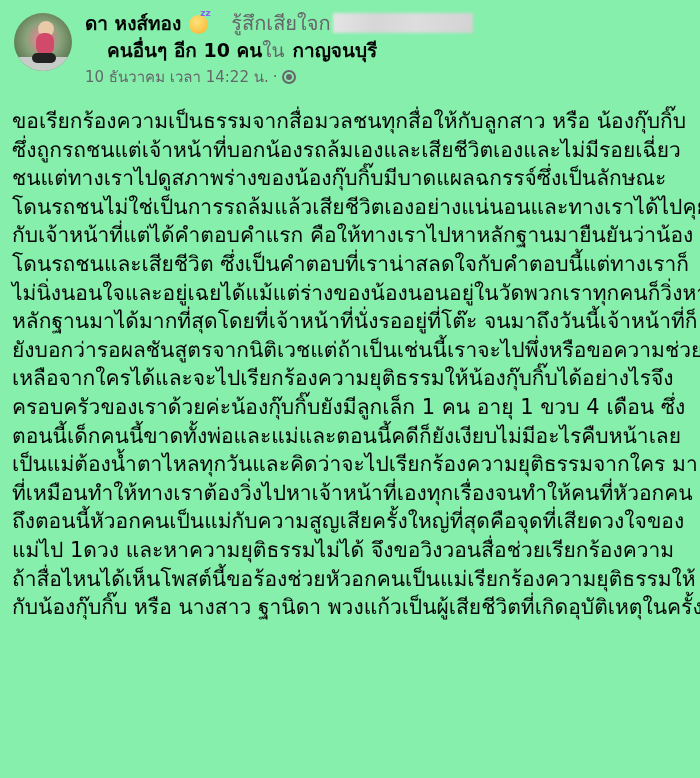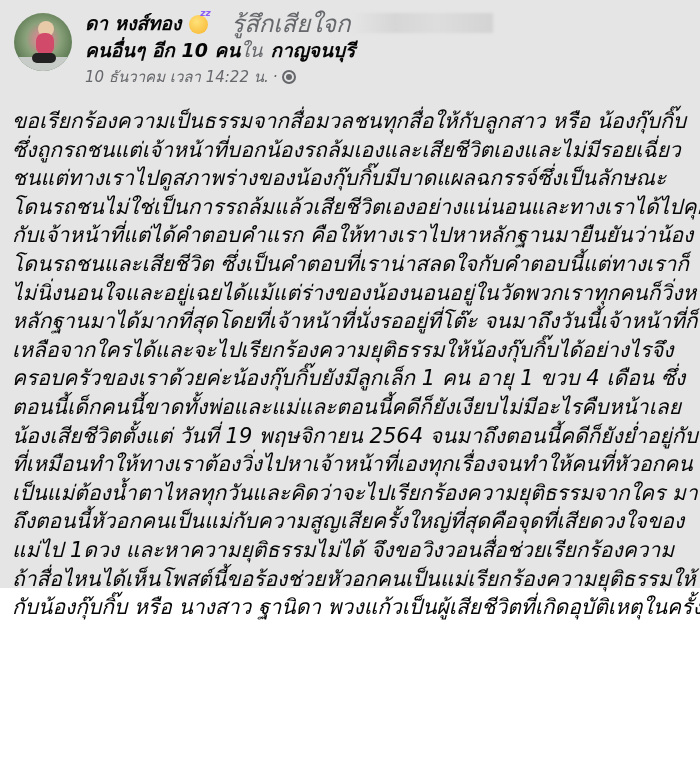--- a/index.html
+++ b/index.html
@@ -12,23 +12,22 @@
     height: 778px;
     overflow: hidden;
     position: relative;
     font-family: "DejaVu Sans", "Liberation Sans", sans-serif;
     color: #050505;
   }
   .post {
     position: absolute;
     left: 0; top: 0;
     width: 700px;
-    height: 588px;
-    background: #e5e5e5;
-    font-style: italic;
+    height: 778px;
+    background: #86efac;
   }
   .header {
     position: absolute;
     left: 12px;
     top: 10px;
     height: 90px;
     width: 680px;
   }
   .avatar {
     position: absolute;
@@ -100,36 +99,37 @@
   }
   .emoji .zz {
     position: absolute;
     left: 11px; top: -4px;
     font-size: 9px;
     font-weight: bold;
     color: #8b5cf6;
   }
   .feeling {
     color: #65676b;
-    font-size: 24px;
+    font-size: 20px;
   }
   .blur {
     display: inline-block;
     width: 140px;
     height: 20px;
     margin-left: 2px;
     background: linear-gradient(90deg, #e4e4e4 0%, #d6d6d6 30%, #dddddd 60%, #d3d3d3 100%);
     filter: blur(1.5px);
   }
   .line2 {
     height: 28px;
     display: flex;
     align-items: center;
     font-size: 19px;
     white-space: nowrap;
+    margin-left: 22px;
   }
   .line2 .bold { font-weight: bold; }
   .line2 .light { color: #65676b; font-weight: normal; }
   .line3 {
     height: 26px;
     display: flex;
     align-items: center;
     font-size: 15px;
     color: #65676b;
     white-space: nowrap;
@@ -203,24 +203,24 @@
 
   <div class="body-text">
     <span class="ln">ขอเรียกร้องความเป็นธรรมจากสื่อมวลชนทุกสื่อให้กับลูกสาว หรือ น้องกุ๊บกิ๊บ</span>
     <span class="ln">ซึ่งถูกรถชนแต่เจ้าหน้าที่บอกน้องรถล้มเองและเสียชีวิตเองและไม่มีรอยเฉี่ยว</span>
     <span class="ln">ชนแต่ทางเราไปดูสภาพร่างของน้องกุ๊บกิ๊บมีบาดแผลฉกรรจ์ซึ่งเป็นลักษณะ</span>
     <span class="ln">โดนรถชนไม่ใช่เป็นการรถล้มแล้วเสียชีวิตเองอย่างแน่นอนและทางเราได้ไปคุย</span>
     <span class="ln">กับเจ้าหน้าที่แต่ได้คำตอบคำแรก คือให้ทางเราไปหาหลักฐานมายืนยันว่าน้อง</span>
     <span class="ln">โดนรถชนและเสียชีวิต ซึ่งเป็นคำตอบที่เราน่าสลดใจกับคำตอบนี้แต่ทางเราก็</span>
     <span class="ln">ไม่นิ่งนอนใจและอยู่เฉยได้แม้แต่ร่างของน้องนอนอยู่ในวัดพวกเราทุกคนก็วิ่งหา</span>
     <span class="ln">หลักฐานมาได้มากที่สุดโดยที่เจ้าหน้าที่นั่งรออยู่ที่โต๊ะ จนมาถึงวันนี้เจ้าหน้าที่ก็</span>
+    <span class="ln">ยังบอกว่ารอผลชันสูตรจากนิติเวชแต่ถ้าเป็นเช่นนี้เราจะไปพึ่งหรือขอความช่วย</span>
     <span class="ln">เหลือจากใครได้และจะไปเรียกร้องความยุติธรรมให้น้องกุ๊บกิ๊บได้อย่างไรจึง</span>
     <span class="ln">ครอบครัวของเราด้วยค่ะน้องกุ๊บกิ๊บยังมีลูกเล็ก 1 คน อายุ 1 ขวบ 4 เดือน ซึ่ง</span>
     <span class="ln">ตอนนี้เด็กคนนี้ขาดทั้งพ่อและแม่และตอนนี้คดีก็ยังเงียบไม่มีอะไรคืบหน้าเลย</span>
-    <span class="ln">น้องเสียชีวิตตั้งแต่ วันที่ 19 พฤษจิกายน 2564 จนมาถึงตอนนี้คดีก็ยังย่ำอยู่กับ</span>
+    <span class="ln">เป็นแม่ต้องน้ำตาไหลทุกวันและคิดว่าจะไปเรียกร้องความยุติธรรมจากใคร มา</span>
     <span class="ln">ที่เหมือนทำให้ทางเราต้องวิ่งไปหาเจ้าหน้าที่เองทุกเรื่องจนทำให้คนที่หัวอกคน</span>
-    <span class="ln">เป็นแม่ต้องน้ำตาไหลทุกวันและคิดว่าจะไปเรียกร้องความยุติธรรมจากใคร มา</span>
     <span class="ln">ถึงตอนนี้หัวอกคนเป็นแม่กับความสูญเสียครั้งใหญ่ที่สุดคือจุดที่เสียดวงใจของ</span>
     <span class="ln">แม่ไป 1ดวง และหาความยุติธรรมไม่ได้ จึงขอวิงวอนสื่อช่วยเรียกร้องความ</span>
     <span class="ln">ถ้าสื่อไหนได้เห็นโพสต์นี้ขอร้องช่วยหัวอกคนเป็นแม่เรียกร้องความยุติธรรมให้</span>
     <span class="ln">กับน้องกุ๊บกิ๊บ หรือ นางสาว ฐานิดา พวงแก้วเป็นผู้เสียชีวิตที่เกิดอุบัติเหตุในครั้ง</span>
   </div>
 </div>
 
 </body></html>

